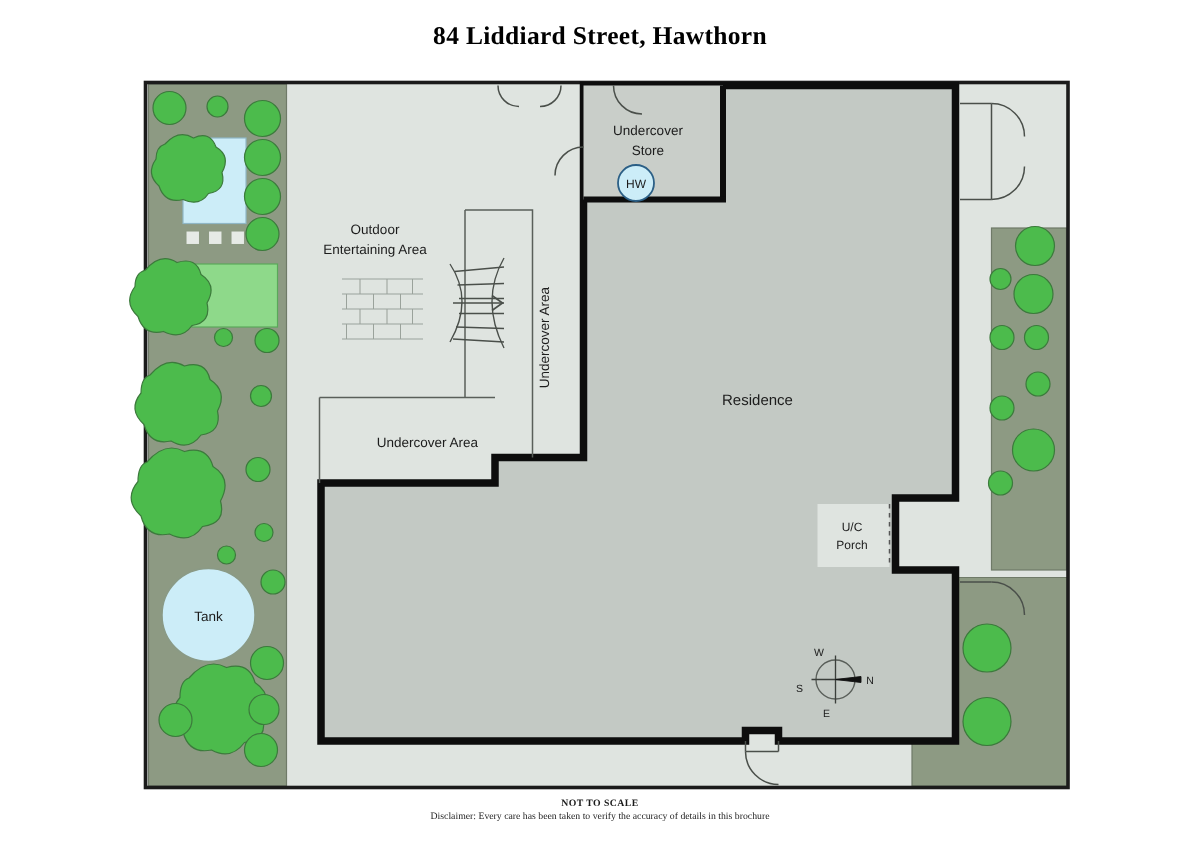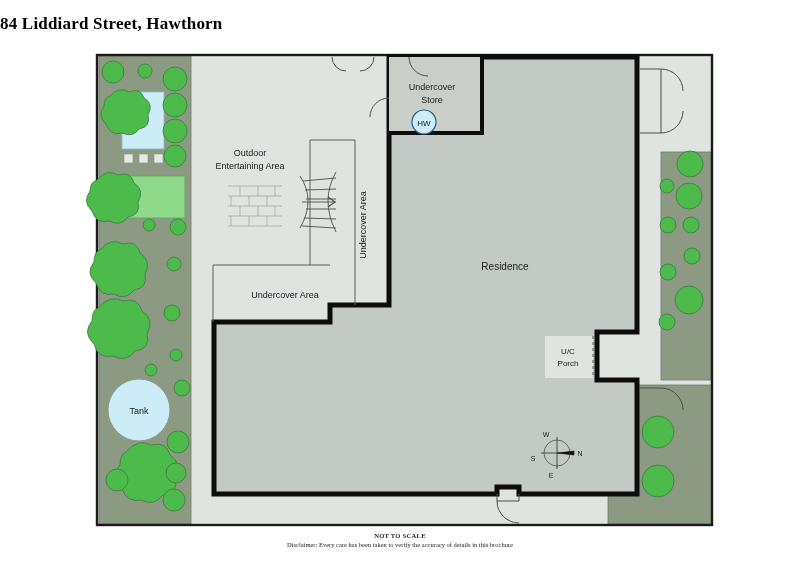--- a/index.html
+++ b/index.html
@@ -19,21 +19,21 @@
     position: absolute;
     left: 0; top: 0;
     width: 800px;
     height: 566px;
   }
   .page-title {
     position: absolute;
     left: 0;
     top: 14px;
     width: 800px;
-    text-align: left;
+    text-align: center;
     font-family: "Liberation Serif", serif;
     font-weight: bold;
     font-size: 17px;
     color: #000000;
     letter-spacing: 0.2px;
   }
   .footer-block {
     position: absolute;
     left: 0;
     top: 531px;

